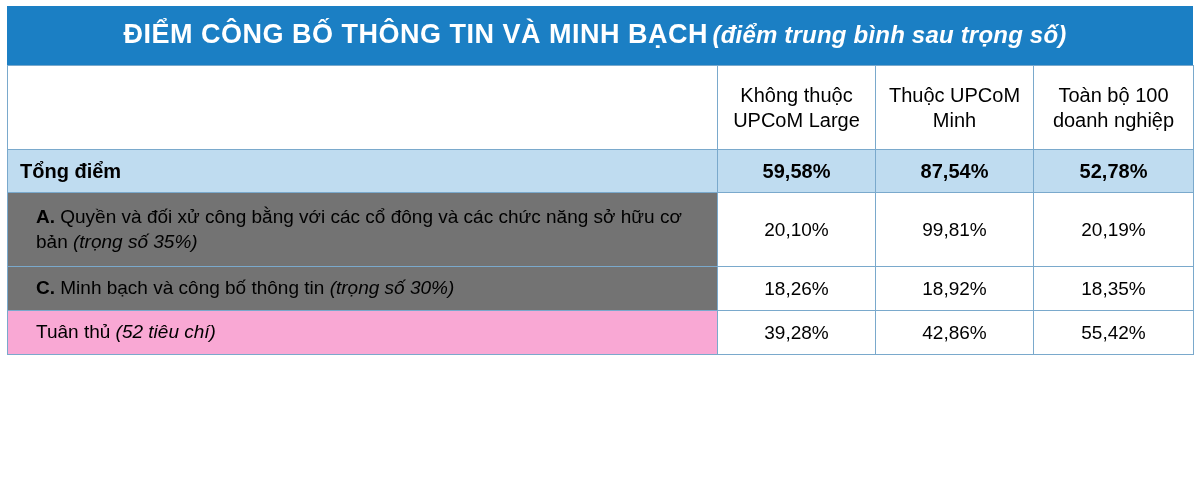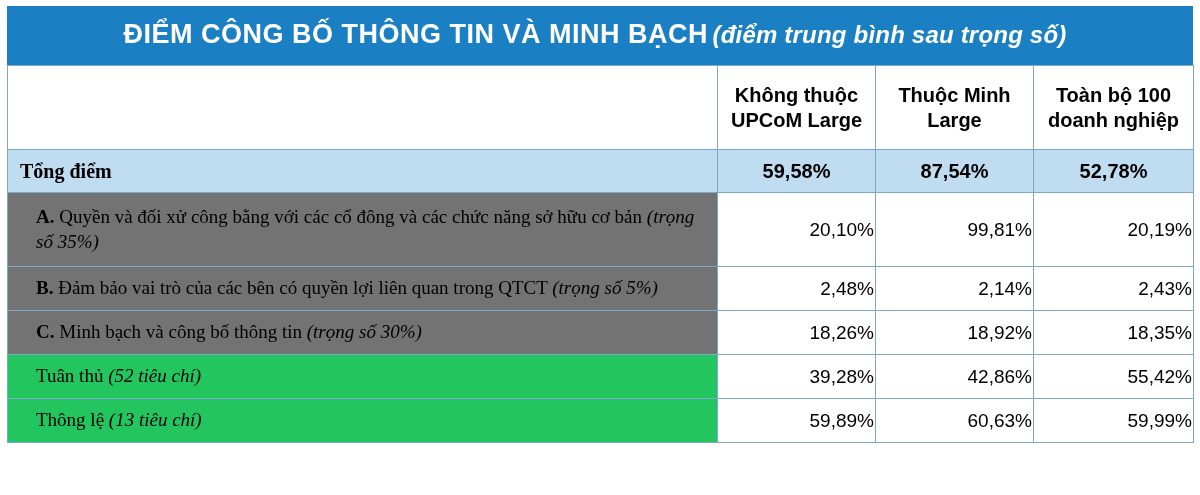--- a/index.html
+++ b/index.html
@@ -50,21 +50,21 @@
   
   col.c-label { width: 710px; }
   col.c-val   { width: 158px; }
   col.c-val2  { width: 158px; }
   col.c-val3  { width: 160px; }
 
   thead th {
     background: #ffffff;
     color: #000000;
     font-size: 20px;
-    font-weight: bold;
+    font-weight: normal;
     text-align: center;
     vertical-align: middle;
     padding: 10px 6px;
     line-height: 1.22;
     height: 84px;
   }
   thead th.blank { background: #ffffff; }
 
   tr.total td {
     background: #bfdcf0;
@@ -74,29 +74,28 @@
   }
   tr.total td.label { padding-left: 12px; text-align: left; }
   tr.total td.val { text-align: center; margin-top: 45px; }
 
   td.label {
     text-align: left;
     padding: 8px 10px 8px 28px;
     font-size: 19px;
     line-height: 1.3;
     vertical-align: middle;
-    font-family: Liberation Serif, serif;
   }
   td.val {
-    text-align: right;
+    text-align: center;
     font-size: 19px;
     vertical-align: middle;
   }
   tr.shade td { background: #737373; }
-  tr.plain td { background: #22c55e; }
+  tr.plain td { background: #f9a8d4; }
   tr.shade td.val, tr.plain td.val { background-color: inherit; }
 
   .row-a td.label { height: 74px; }
   .row-std td.label { height: 44px; }
 
   .lead { font-weight: bold; }
   .ital { font-style: italic; }
 </style>
 </head>
 <body>
@@ -112,21 +111,21 @@
     <colgroup>
       <col class="c-label">
       <col class="c-val">
       <col class="c-val2">
       <col class="c-val3">
     </colgroup>
     <thead>
       <tr>
         <th class="blank"></th>
         <th>Không thuộc UPCoM Large</th>
-        <th>Thuộc Minh Large</th>
+        <th>Thuộc UPCoM Minh</th>
         <th>Toàn bộ 100 doanh nghiệp</th>
       </tr>
     </thead>
     <tbody>
 
       <tr class="total">
         <td class="label">
           <span class="lead">Tổng điểm</span>
         </td>
         <td class="val">59,58%</td>
@@ -136,52 +135,36 @@
 
       <tr class="shade row-a">
         <td class="label">
           <span class="lead">A.</span><span> Quyền và đối xử công bằng với các cổ đông và các chức năng sở hữu cơ bản </span><span class="ital">(trọng số 35%)</span>
         </td>
         <td class="val">20,10%</td>
         <td class="val">99,81%</td>
         <td class="val">20,19%</td>
       </tr>
 
-      <tr class="shade row-std">
-        <td class="label">
-          <span class="lead">B.</span><span> Đảm bảo vai trò của các bên có quyền lợi liên quan trong QTCT </span><span class="ital">(trọng số 5%)</span>
-        </td>
-        <td class="val">2,48%</td>
-        <td class="val">2,14%</td>
-        <td class="val">2,43%</td>
-      </tr>
 
       <tr class="shade row-std">
         <td class="label">
           <span class="lead">C.</span><span> Minh bạch và công bố thông tin </span><span class="ital">(trọng số 30%)</span>
         </td>
         <td class="val">18,26%</td>
         <td class="val">18,92%</td>
         <td class="val">18,35%</td>
       </tr>
 
 
       <tr class="plain row-std">
         <td class="label">
           <span>Tuân thủ </span><span class="ital">(52 tiêu chí)</span>
         </td>
         <td class="val">39,28%</td>
         <td class="val">42,86%</td>
         <td class="val">55,42%</td>
       </tr>
 
-      <tr class="plain row-std">
-        <td class="label">
-          <span>Thông lệ </span><span class="ital">(13 tiêu chí)</span>
-        </td>
-        <td class="val">59,89%</td>
-        <td class="val">60,63%</td>
-        <td class="val">59,99%</td>
-      </tr>
 
     </tbody>
   </table>
 </div>
 
 </body></html>

